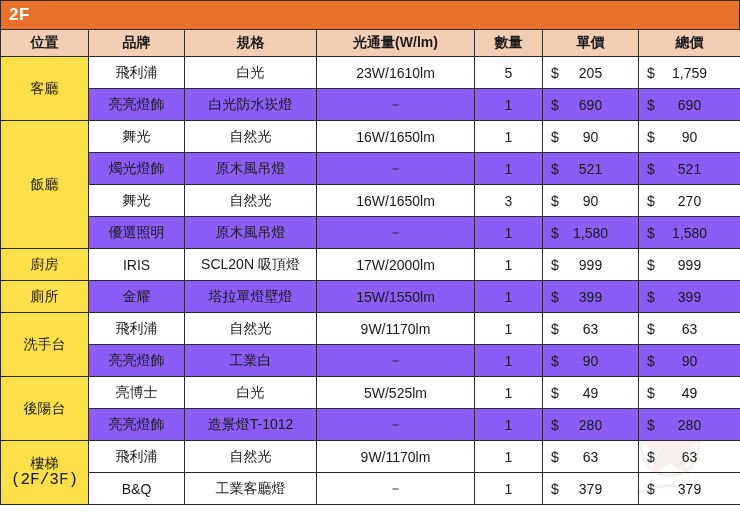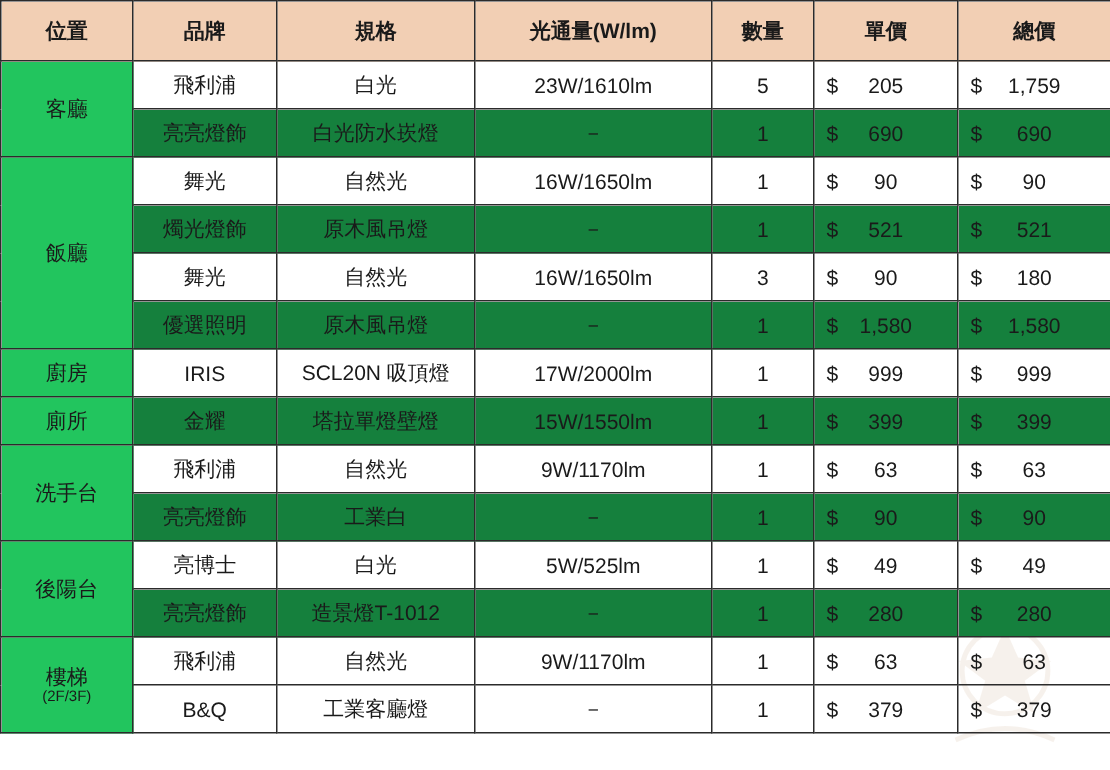--- a/index.html
+++ b/index.html
@@ -54,55 +54,56 @@
     border: 1px solid #2b2b2b;
     box-sizing: border-box;
     padding: 0 4px;
     font-size: 14px;
     color: #1a1a1a;
     text-align: center;
     vertical-align: middle;
     background-clip: padding-box;
   }
   thead th {
-    height: 40px;
+    height: 27px;
     background: #F2CFB4;
     font-weight: bold;
     font-size: 15px;
   }
   tbody td {
     height: 32px;
     background: transparent;
   }
   td.loc {
-    background: #22c55e;
+    background: #fde047;
     font-weight: normal;
     font-size: 15px;
     line-height: 1.15;
   }
   td.shaded {
-    background: #15803d;
+    background: #8b5cf6;
   }
   td.money {
     text-align: right;
     padding-right: 8px;
     position: relative;
   }
   td.money .dollar {
     position: absolute;
     left: 8px;
     top: 50%;
     transform: translateY(-50%);
   }
   td.num {
     text-align: center;
   }
   .loc-sub {
     display: block;
-    font-size: 10px;
+    font-size: 16px;
+    font-family: Liberation Mono, monospace;
   }
   
   col.c-loc   { width: 88px; }
   col.c-brand { width: 96px; }
   col.c-spec  { width: 132px; }
   col.c-lumen { width: 158px; }
   col.c-qty   { width: 68px; }
   col.c-unit  { width: 96px; }
   col.c-total { width: 102px; }
 </style>
@@ -110,20 +111,23 @@
 <body>
 
 <div class="sheet">
 
   <svg class="watermark" viewBox="0 0 100 100" aria-hidden="true">
     <circle cx="50" cy="42" r="26" fill="none" stroke="#b08050" stroke-width="3"></circle>
     <path d="M50 16 L58 34 L78 36 L62 48 L68 68 L50 57 L32 68 L38 48 L22 36 L42 34 Z" fill="#b08050"></path>
     <path d="M20 84 Q50 70 80 84" fill="none" stroke="#b08050" stroke-width="3"></path>
   </svg>
 
+  <div class="title-bar">
+    <span>2F</span>
+  </div>
 
   <table class="bom">
     <colgroup>
       <col class="c-loc">
         <col class="c-brand">
         <col class="c-spec">
         <col class="c-lumen">
       <col class="c-qty">
         <col class="c-unit">
         <col class="c-total">
@@ -173,21 +177,21 @@
           <td class="num shaded">1</td>
           <td class="money shaded"><span class="dollar">$</span><span>521</span></td>
           <td class="money shaded"><span class="dollar">$</span><span>521</span></td>
         </tr>
         <tr>
           <td class="">舞光</td>
           <td class="">自然光</td>
           <td class="">16W/1650lm</td>
           <td class="num">3</td>
           <td class="money"><span class="dollar">$</span><span>90</span></td>
-          <td class="money"><span class="dollar">$</span><span>180</span></td>
+          <td class="money"><span class="dollar">$</span><span>270</span></td>
         </tr>
         <tr>
           <td class=" shaded">優選照明</td>
           <td class=" shaded">原木風吊燈</td>
           <td class=" shaded">－</td>
           <td class="num shaded">1</td>
           <td class="money shaded"><span class="dollar">$</span><span>1,580</span></td>
           <td class="money shaded"><span class="dollar">$</span><span>1,580</span></td>
         </tr>
         <tr>

